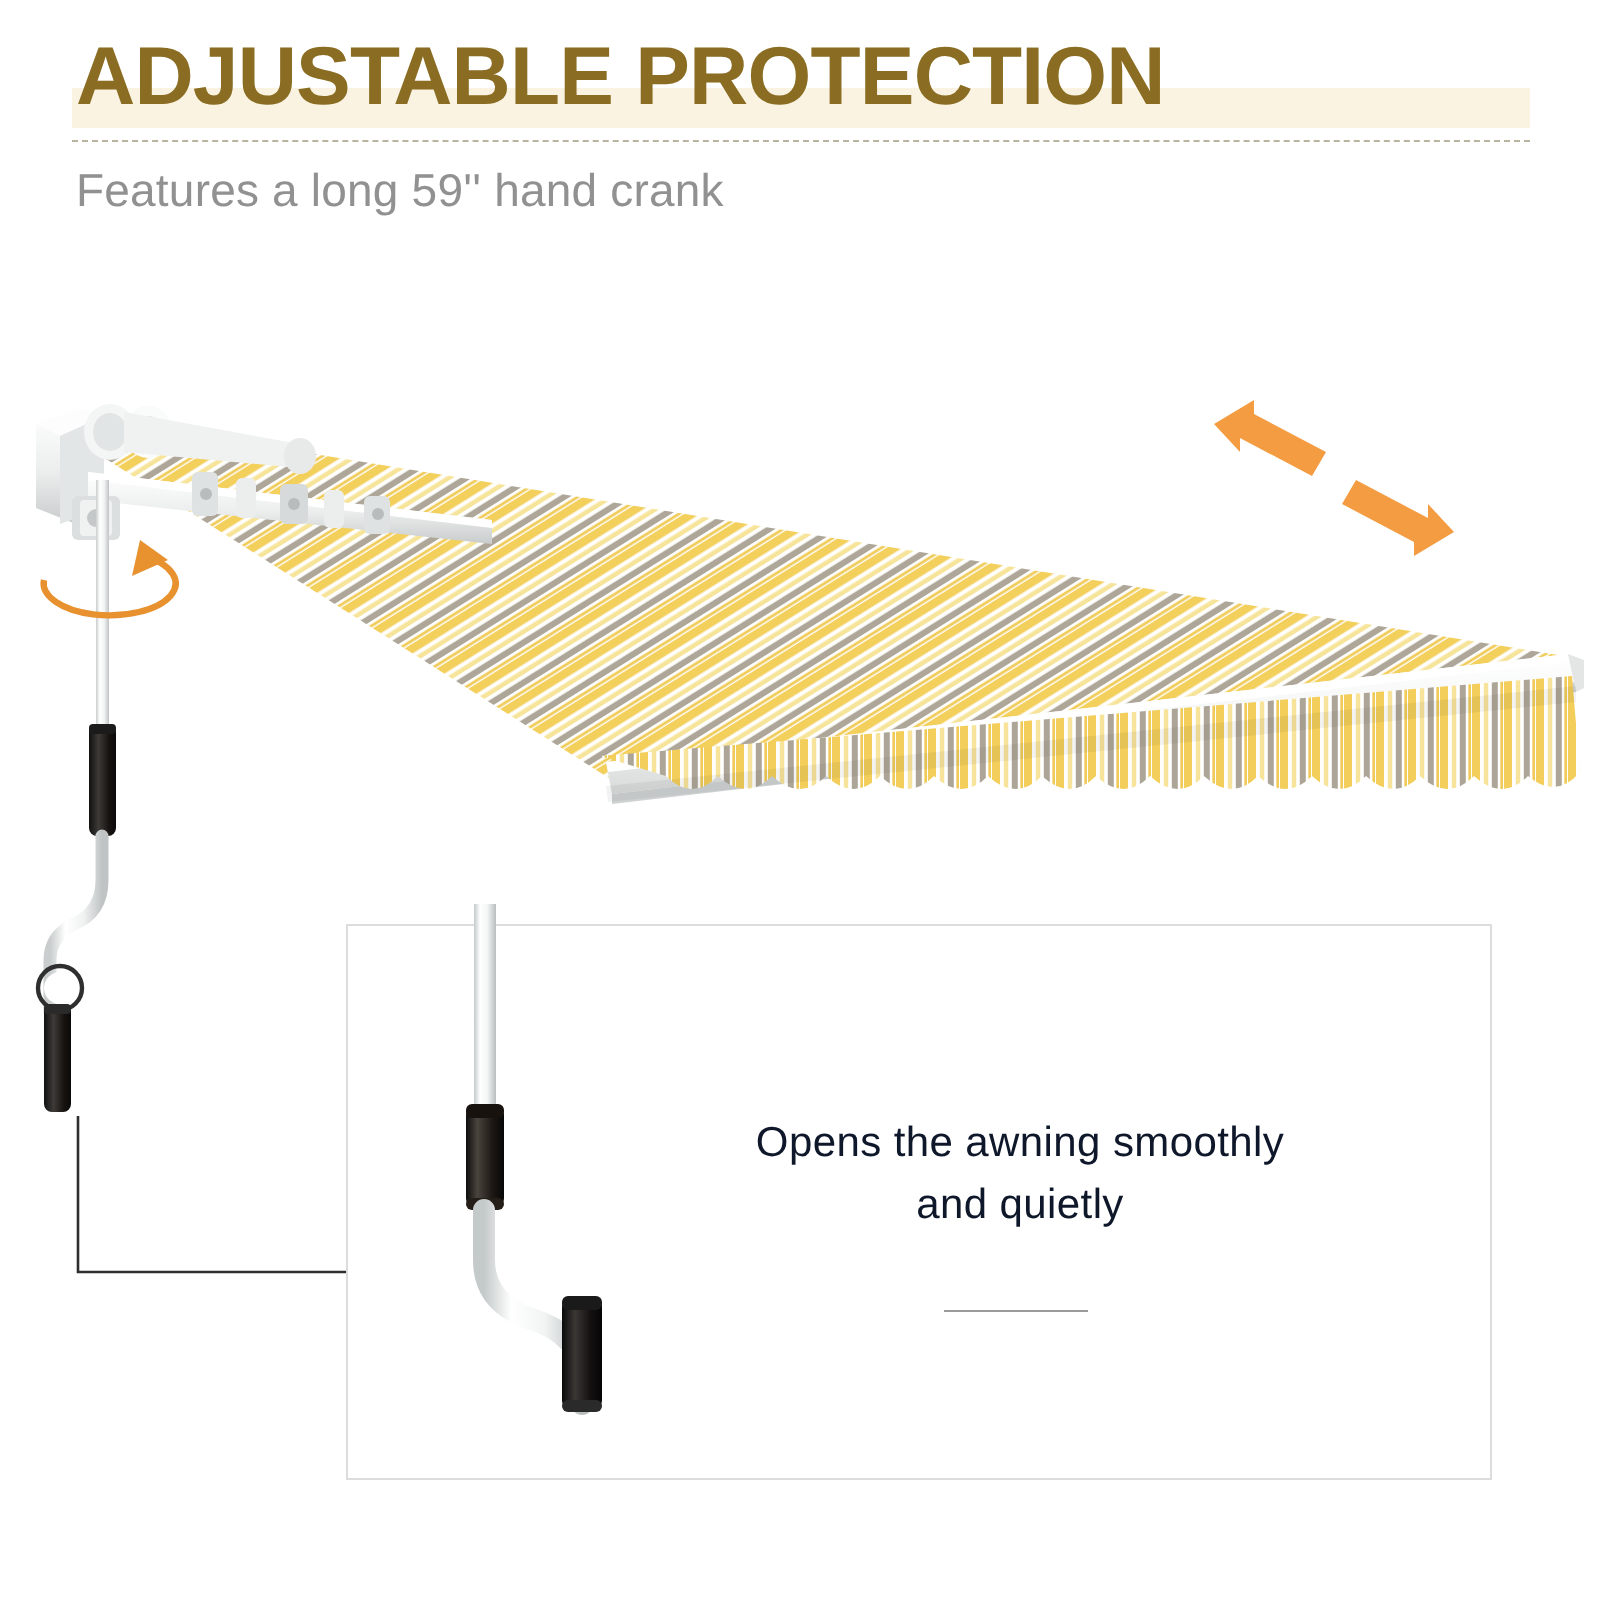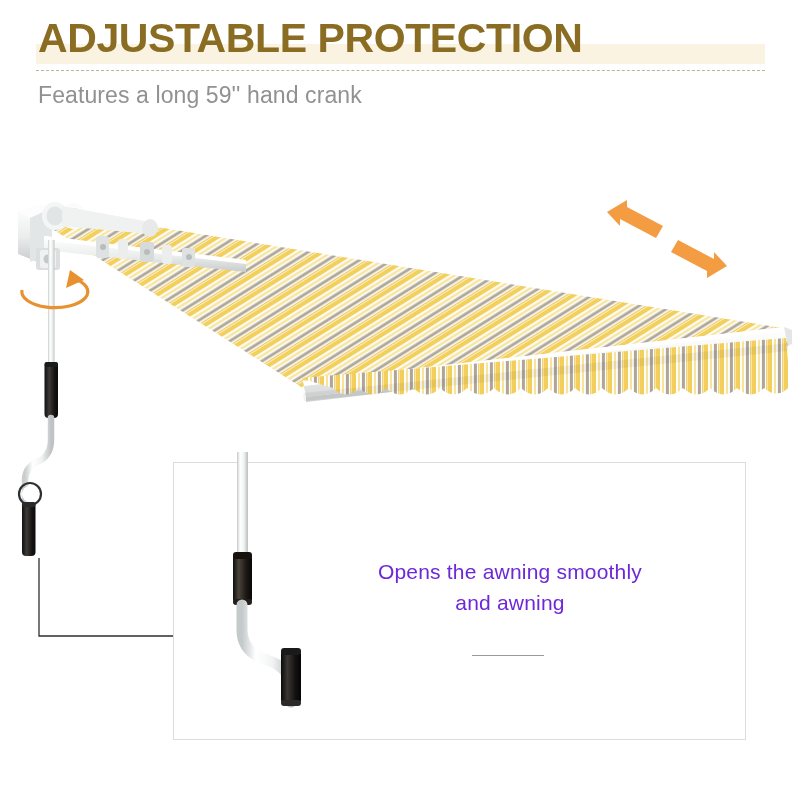--- a/index.html
+++ b/index.html
@@ -101,21 +101,21 @@
   .inset-text {
     position: absolute;
     left: 330px;
     top: 556px;
     width: 360px;
     text-align: center;
     font-family: "Liberation Sans", sans-serif;
     font-size: 21px;
     line-height: 31px;
     font-weight: 400;
-    color: #6d28d9;
+    color: #0f172a;
     letter-spacing: 0.2px;
   }
   .inset-rule {
     position: absolute;
     left: 472px;
     top: 655px;
     width: 72px;
     height: 0;
     border-top: 1.6px solid #9a9a9a;
   }
@@ -355,17 +355,17 @@
       <g>
         <rect x="61" y="196" width="20" height="58" rx="6" fill="url(#gripGradB2)"></rect>
         <rect x="61" y="196" width="20" height="7" rx="3" fill="#1a1a1a"></rect>
         <rect x="61" y="248" width="20" height="6" rx="3" fill="#2a2a2a"></rect>
       </g>
     </svg>
   </div>
 
   <div class="inset-text">
     <div>Opens the awning smoothly</div>
-    <div>and awning</div>
+    <div>and quietly</div>
   </div>
   <div class="inset-rule"></div>
 
 </div>
 
 </body></html>

